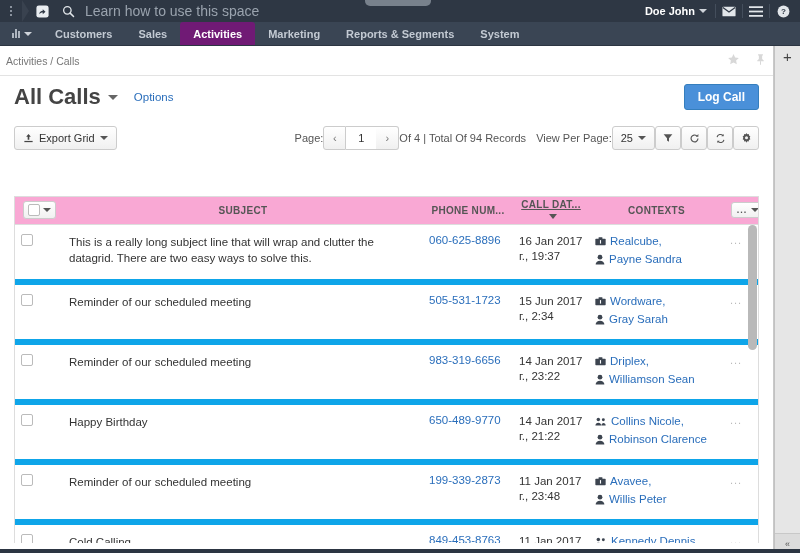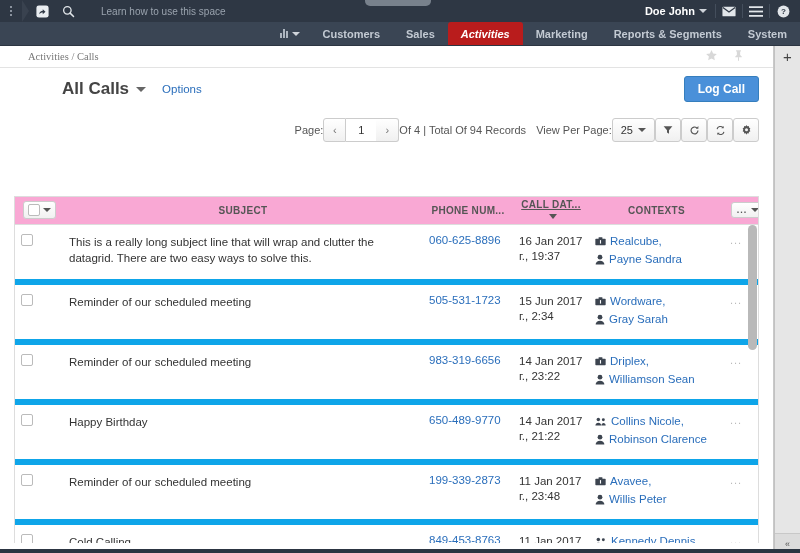--- a/index.html
+++ b/index.html
@@ -25,62 +25,61 @@
   }
   .brand-sep {
     width: 0; height: 0; border-top: 11px solid transparent;
     border-bottom: 11px solid transparent; border-left: 7px solid #39424f;
   }
   .tb-icon {
     width: 26px; height: 22px; display: flex; align-items: center; justify-content: center;
     cursor: pointer;
   }
   .tb-icon svg { display:block; }
-  .hint { font-size: 10px; color: #9aa3ae; margin-left: 20px; white-space: nowrap; }
+  .hint { font-size: 14px; color: #9aa3ae; margin-left: 4px; white-space: nowrap; }
   .tab-ghost {
     position: absolute; left: 365px; top: -6px; width: 66px; height: 12px;
     background: #78818c; border-radius: 5px;
   }
   .topbar-right { margin-left: auto; display: flex; align-items: center; height: 22px; padding-right: 4px; }
   .user { font-size: 11px; font-weight: bold; color: #fff; display:flex; align-items:center; gap:4px; cursor:pointer; padding:0 8px;}
   .caret-d { width:0;height:0;border-left:4px solid transparent;border-right:4px solid transparent;border-top:4px solid #cfd4da; }
   .vdiv { width:1px; height:14px; background:#444e5c; }
 
   
   .mainnav {
     height: 24px; background: #3a4554; display: flex; align-items: stretch;
     border-bottom: 1px solid #2c3542;
-    justify-content: flex-end;
   }
   .nav-chart {
     display: flex; align-items: center; gap: 4px; padding: 0 10px 0 12px; cursor: pointer;
   }
   .bars { display:flex; align-items:flex-end; gap:1px; height:9px; }
   .bars i { width:2px; background:#aeb6c0; display:block; }
   .nav-item {
     display: flex; align-items: center; padding: 0 13px; font-size: 11px; font-weight: bold;
     color: #c3cad3; cursor: pointer; white-space: nowrap;
   }
-  .nav-item.active { background: #b91c1c; color: #fff; border-radius: 3px 3px 0 0; font-style: italic; }
+  .nav-item.active { background: #701a75; color: #fff; border-radius: 3px 3px 0 0; }
 
   
   .content { position: absolute; left:0; top:46px; right:0; bottom:0; background:#e8e8e8; }
   .page {
     position: absolute; left: 0; top: 0; right: 26px; bottom: 4px;
     background: #fff; border-right: 1px solid #c9c9c9; overflow: hidden;
   }
   .crumbbar {
-    height: 22px; display: flex; align-items: center; padding: 0 28px;
-    border-bottom: 1px solid #e3e3e3; font-size: 10.5px; color: #777; font-family: Liberation Serif, serif;
+    height: 30px; display: flex; align-items: center; padding: 0 6px;
+    border-bottom: 1px solid #e3e3e3; font-size: 10.5px; color: #777;
   }
   .crumbbar .spacer { margin-left: auto; display: flex; gap: 14px; align-items: center; }
   .star, .pin { cursor: pointer; }
 
   .titlebar { height: 42px; display: flex; align-items: center; padding: 0 14px; }
-  .ptitle { font-size: 17px; font-weight: bold; color: #444; margin-left: 48px; }
+  .ptitle { font-size: 22px; font-weight: bold; color: #444; }
   .title-caret { width:0;height:0;border-left:5px solid transparent;border-right:5px solid transparent;border-top:5px solid #666; margin-left:7px; cursor:pointer;}
   .options { font-size: 11.5px; color: #2a6ebb; margin-left: 16px; cursor: pointer; }
   .logcall {
     margin-left: auto; background: #4a90d9; border: 1px solid #357ebd; color: #fff;
     font-size: 12px; font-weight: bold; padding: 5px 13px; border-radius: 3px; cursor: pointer;
   }
 
   
   .gridtoolbar { height: 40px; display: flex; align-items: center; padding: 0 14px; gap: 0; }
   .btn {
@@ -253,20 +252,28 @@
       </div>
 
       <div class="titlebar">
         <span class="ptitle">All Calls</span>
         <span class="title-caret"></span>
         <span class="options">Options</span>
         <button class="logcall">Log Call</button>
       </div>
 
       <div class="gridtoolbar">
+        <div class="btn">
+          <svg width="11" height="11" viewBox="0 0 16 16">
+              <path d="M8 1.5l3.4 4H9.2v4.2H6.8V5.5H4.6z" fill="#444"></path>
+              <rect x="2" y="11.5" width="12" height="1.8" fill="#444"></rect>
+            </svg>
+          <span>Export Grid</span>
+          <span class="mini-caret"></span>
+        </div>
 
         <div class="tb-right">
           <span class="lbl">Page:</span>
           <span class="pager">
             <span class="pbtn l">‹</span>
             <input class="pinput" value="1" style="">
             <span class="pbtn r">›</span>
           </span>
           <span class="lbl">Of 4 | Total Of 94 Records</span>
           <span class="lbl" style="margin-left:10px">View Per Page:</span>

